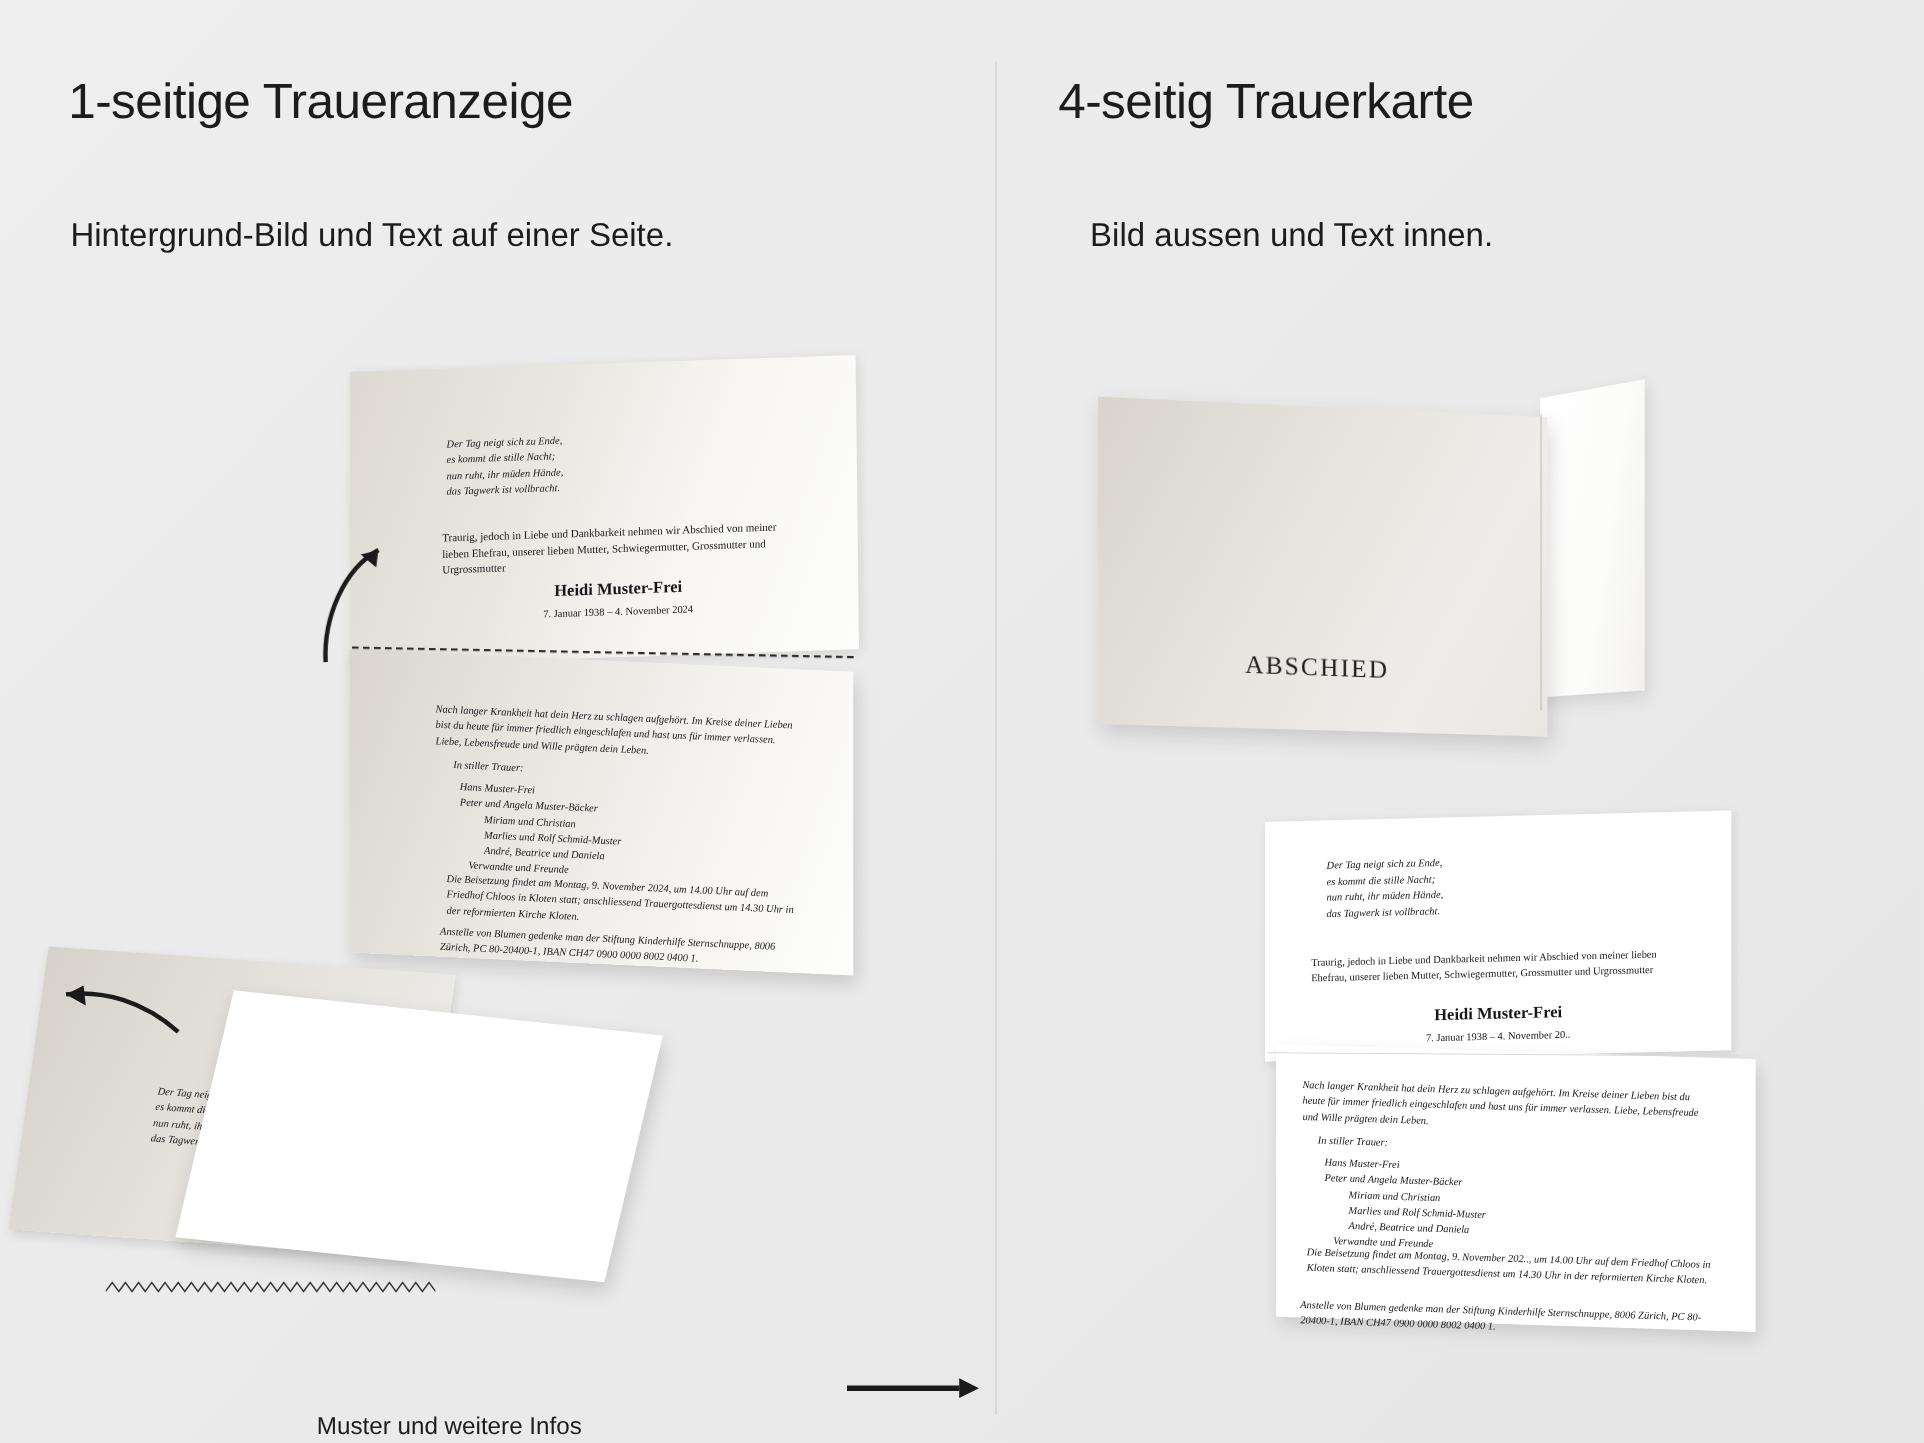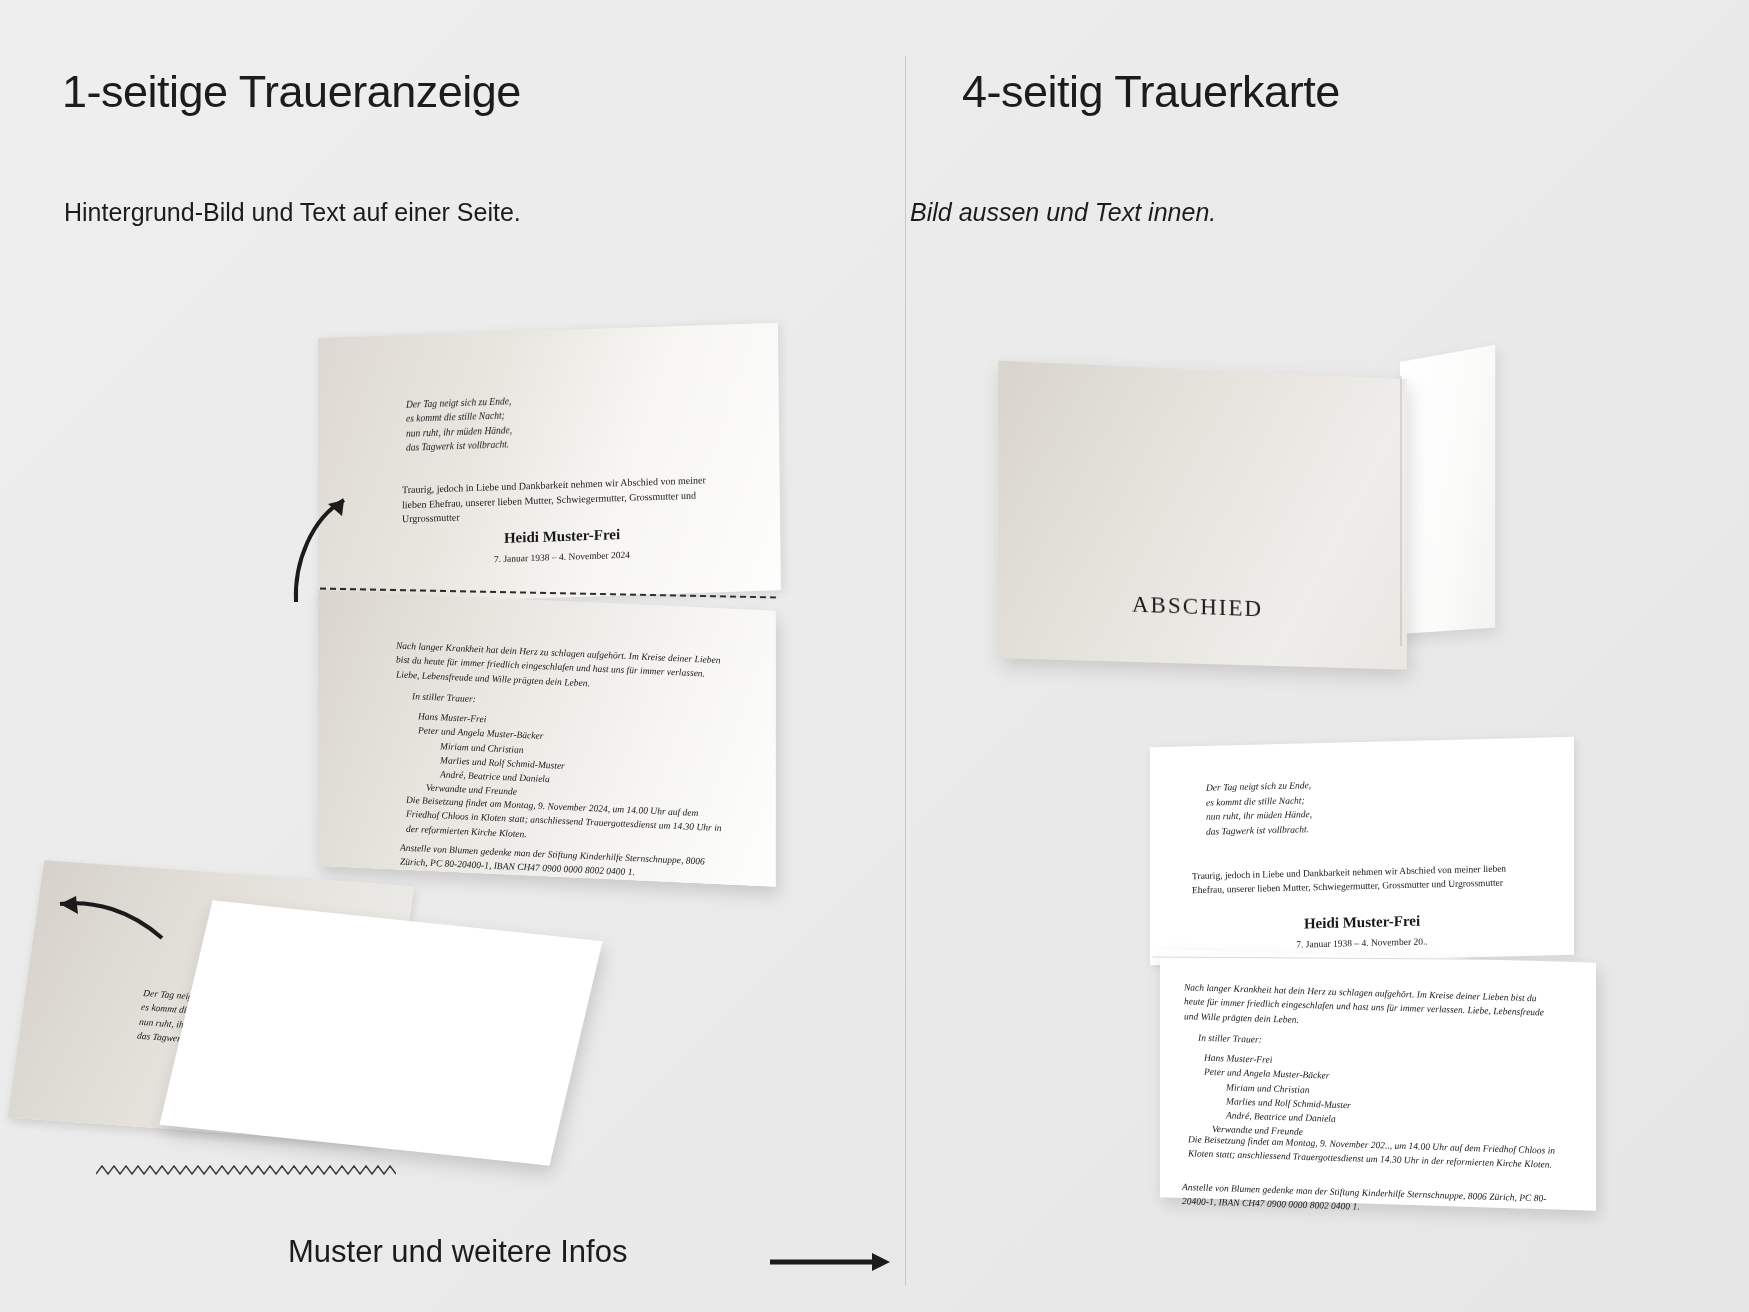--- a/index.html
+++ b/index.html
@@ -28,35 +28,35 @@
   .col-title {
     position: absolute;
     font-size: 45px;
     font-weight: 400;
     color: #1c1c1c;
     letter-spacing: -0.5px;
     white-space: nowrap;
   }
   .col-sub {
     position: absolute;
-    font-size: 25px;
+    font-size: 30px;
     font-weight: 400;
     color: #1c1c1c;
     white-space: nowrap;
   }
   #title-left   { left: 62px;  top: 66px; }
   #sub-left     { left: 64px;  top: 198px; }
   #title-right  { left: 962px; top: 66px; text-align: right; }
-  #sub-right    { left: 910px; top: 198px; font-style: italic; }
+  #sub-right    { left: 991px; top: 198px; }
 
   
   .footer {
     position: absolute;
-    left: 288px; top: 1234px;
-    font-size: 31px;
+    left: 288px; top: 1284px;
+    font-size: 22px;
     color: #1c1c1c;
     white-space: nowrap;
   }
   .footer-arrow {
     position: absolute;
     left: 770px; top: 1252px;
     width: 120px; height: 20px;
   }
 
   

